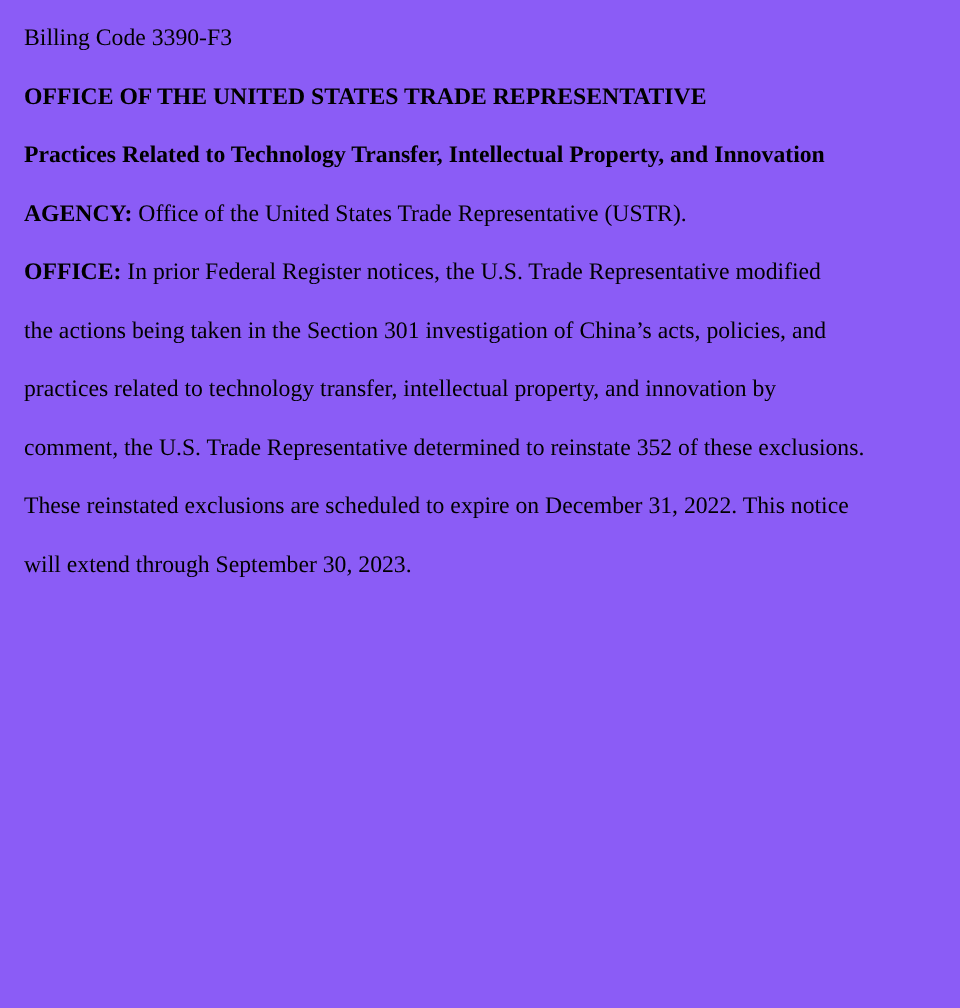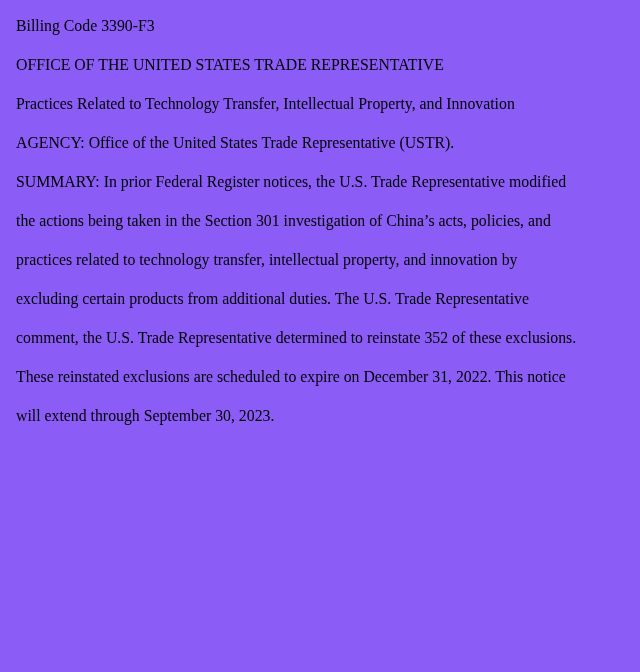--- a/index.html
+++ b/index.html
@@ -17,42 +17,41 @@
     overflow: hidden;
     font-family: "Liberation Serif", "DejaVu Serif", serif;
     font-size: 15.8px;
   }
   .line {
     height: 39px;
     line-height: 39px;
     white-space: nowrap;
   }
   .bold {
-    font-weight: 400;
+    font-weight: 700;
   }
 </style>
 </head>
 <body>
 
 <div class="page">
 
   <div class="line">Billing Code 3390-F3</div>
 
   <div class="line bold">OFFICE OF THE UNITED STATES TRADE REPRESENTATIVE</div>
 
 
   <div class="line bold">Practices Related to Technology Transfer, Intellectual Property, and Innovation</div>
 
   <div class="line"><span class="bold">AGENCY:</span><span> Office of the United States Trade Representative (USTR).</span></div>
 
 
-  <div class="line"><span class="bold">SUMMARY:</span><span> In prior Federal Register notices, the U.S. Trade Representative modified</span></div>
+  <div class="line"><span class="bold">OFFICE:</span><span> In prior Federal Register notices, the U.S. Trade Representative modified</span></div>
 
   <div class="line">the actions being taken in the Section 301 investigation of China’s acts, policies, and</div>
   <div class="line">practices related to technology transfer, intellectual property, and innovation by</div>
-  <div class="line">excluding certain products from additional duties. The U.S. Trade Representative</div>
   <div class="line">comment, the U.S. Trade Representative determined to reinstate 352 of these exclusions.</div>
   <div class="line">These reinstated exclusions are scheduled to expire on December 31, 2022. This notice</div>
 
 
   <div class="line">will extend through September 30, 2023.</div>
 
 </div>
 
 </body></html>

